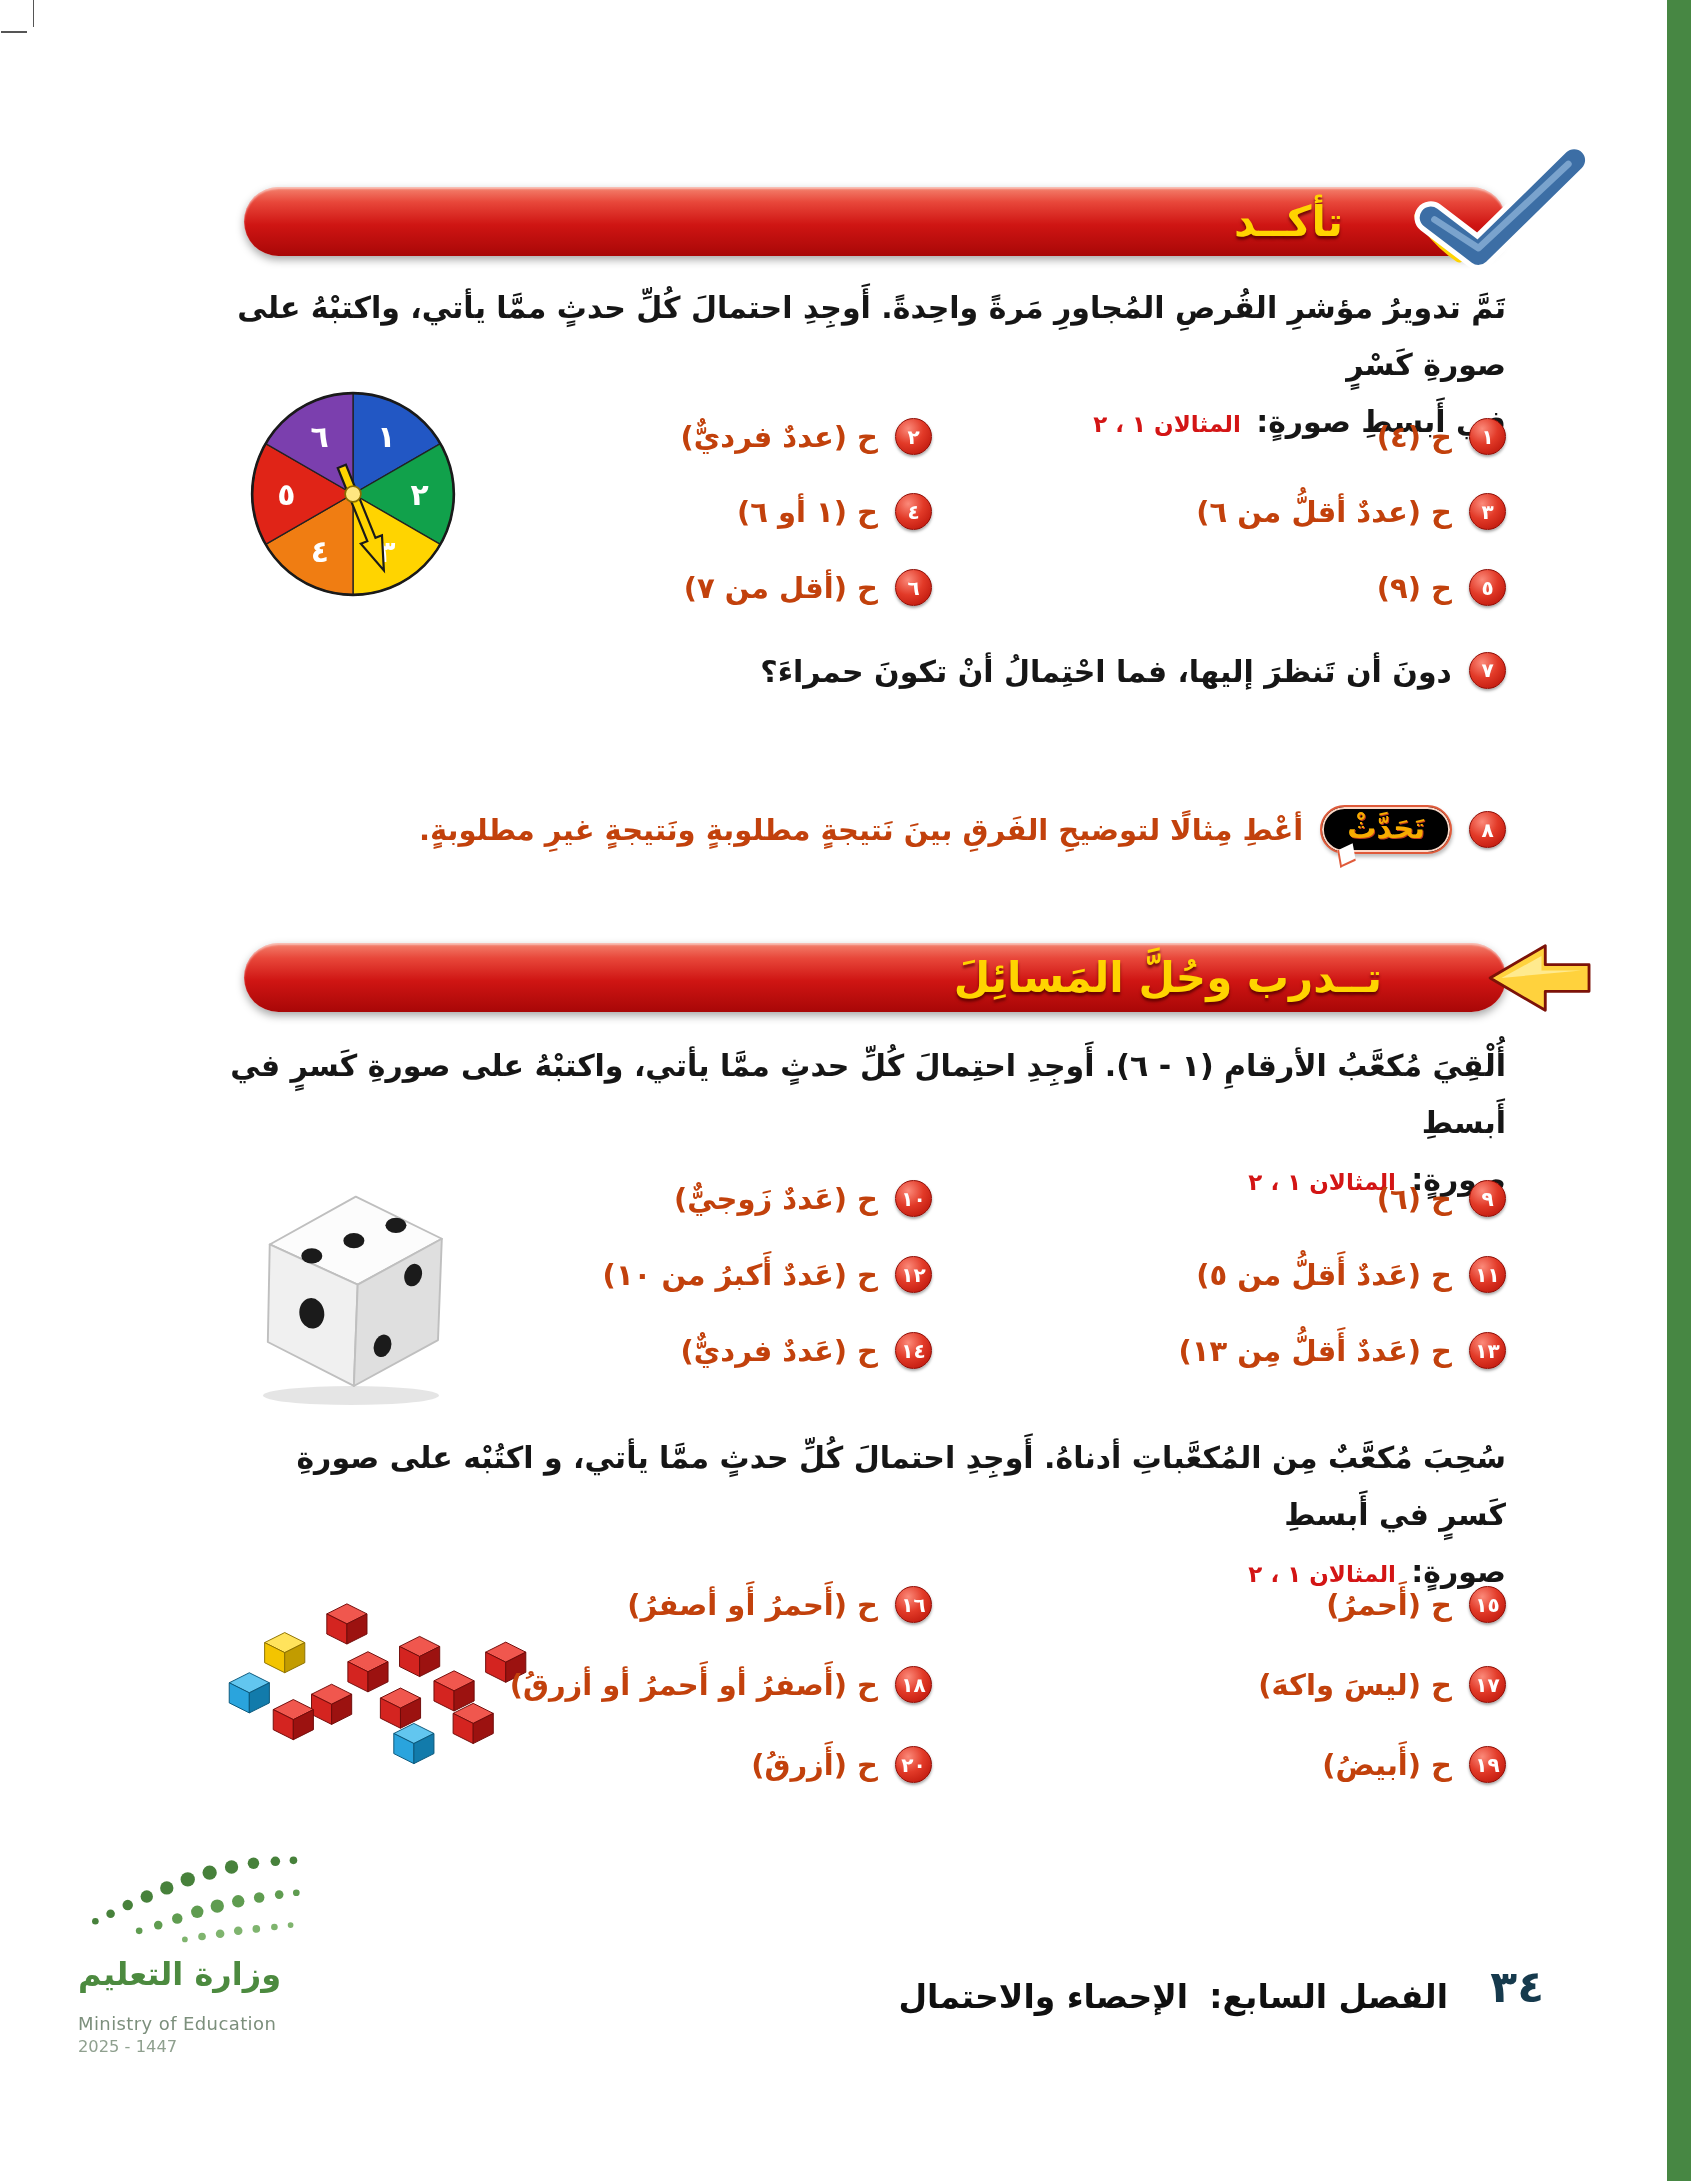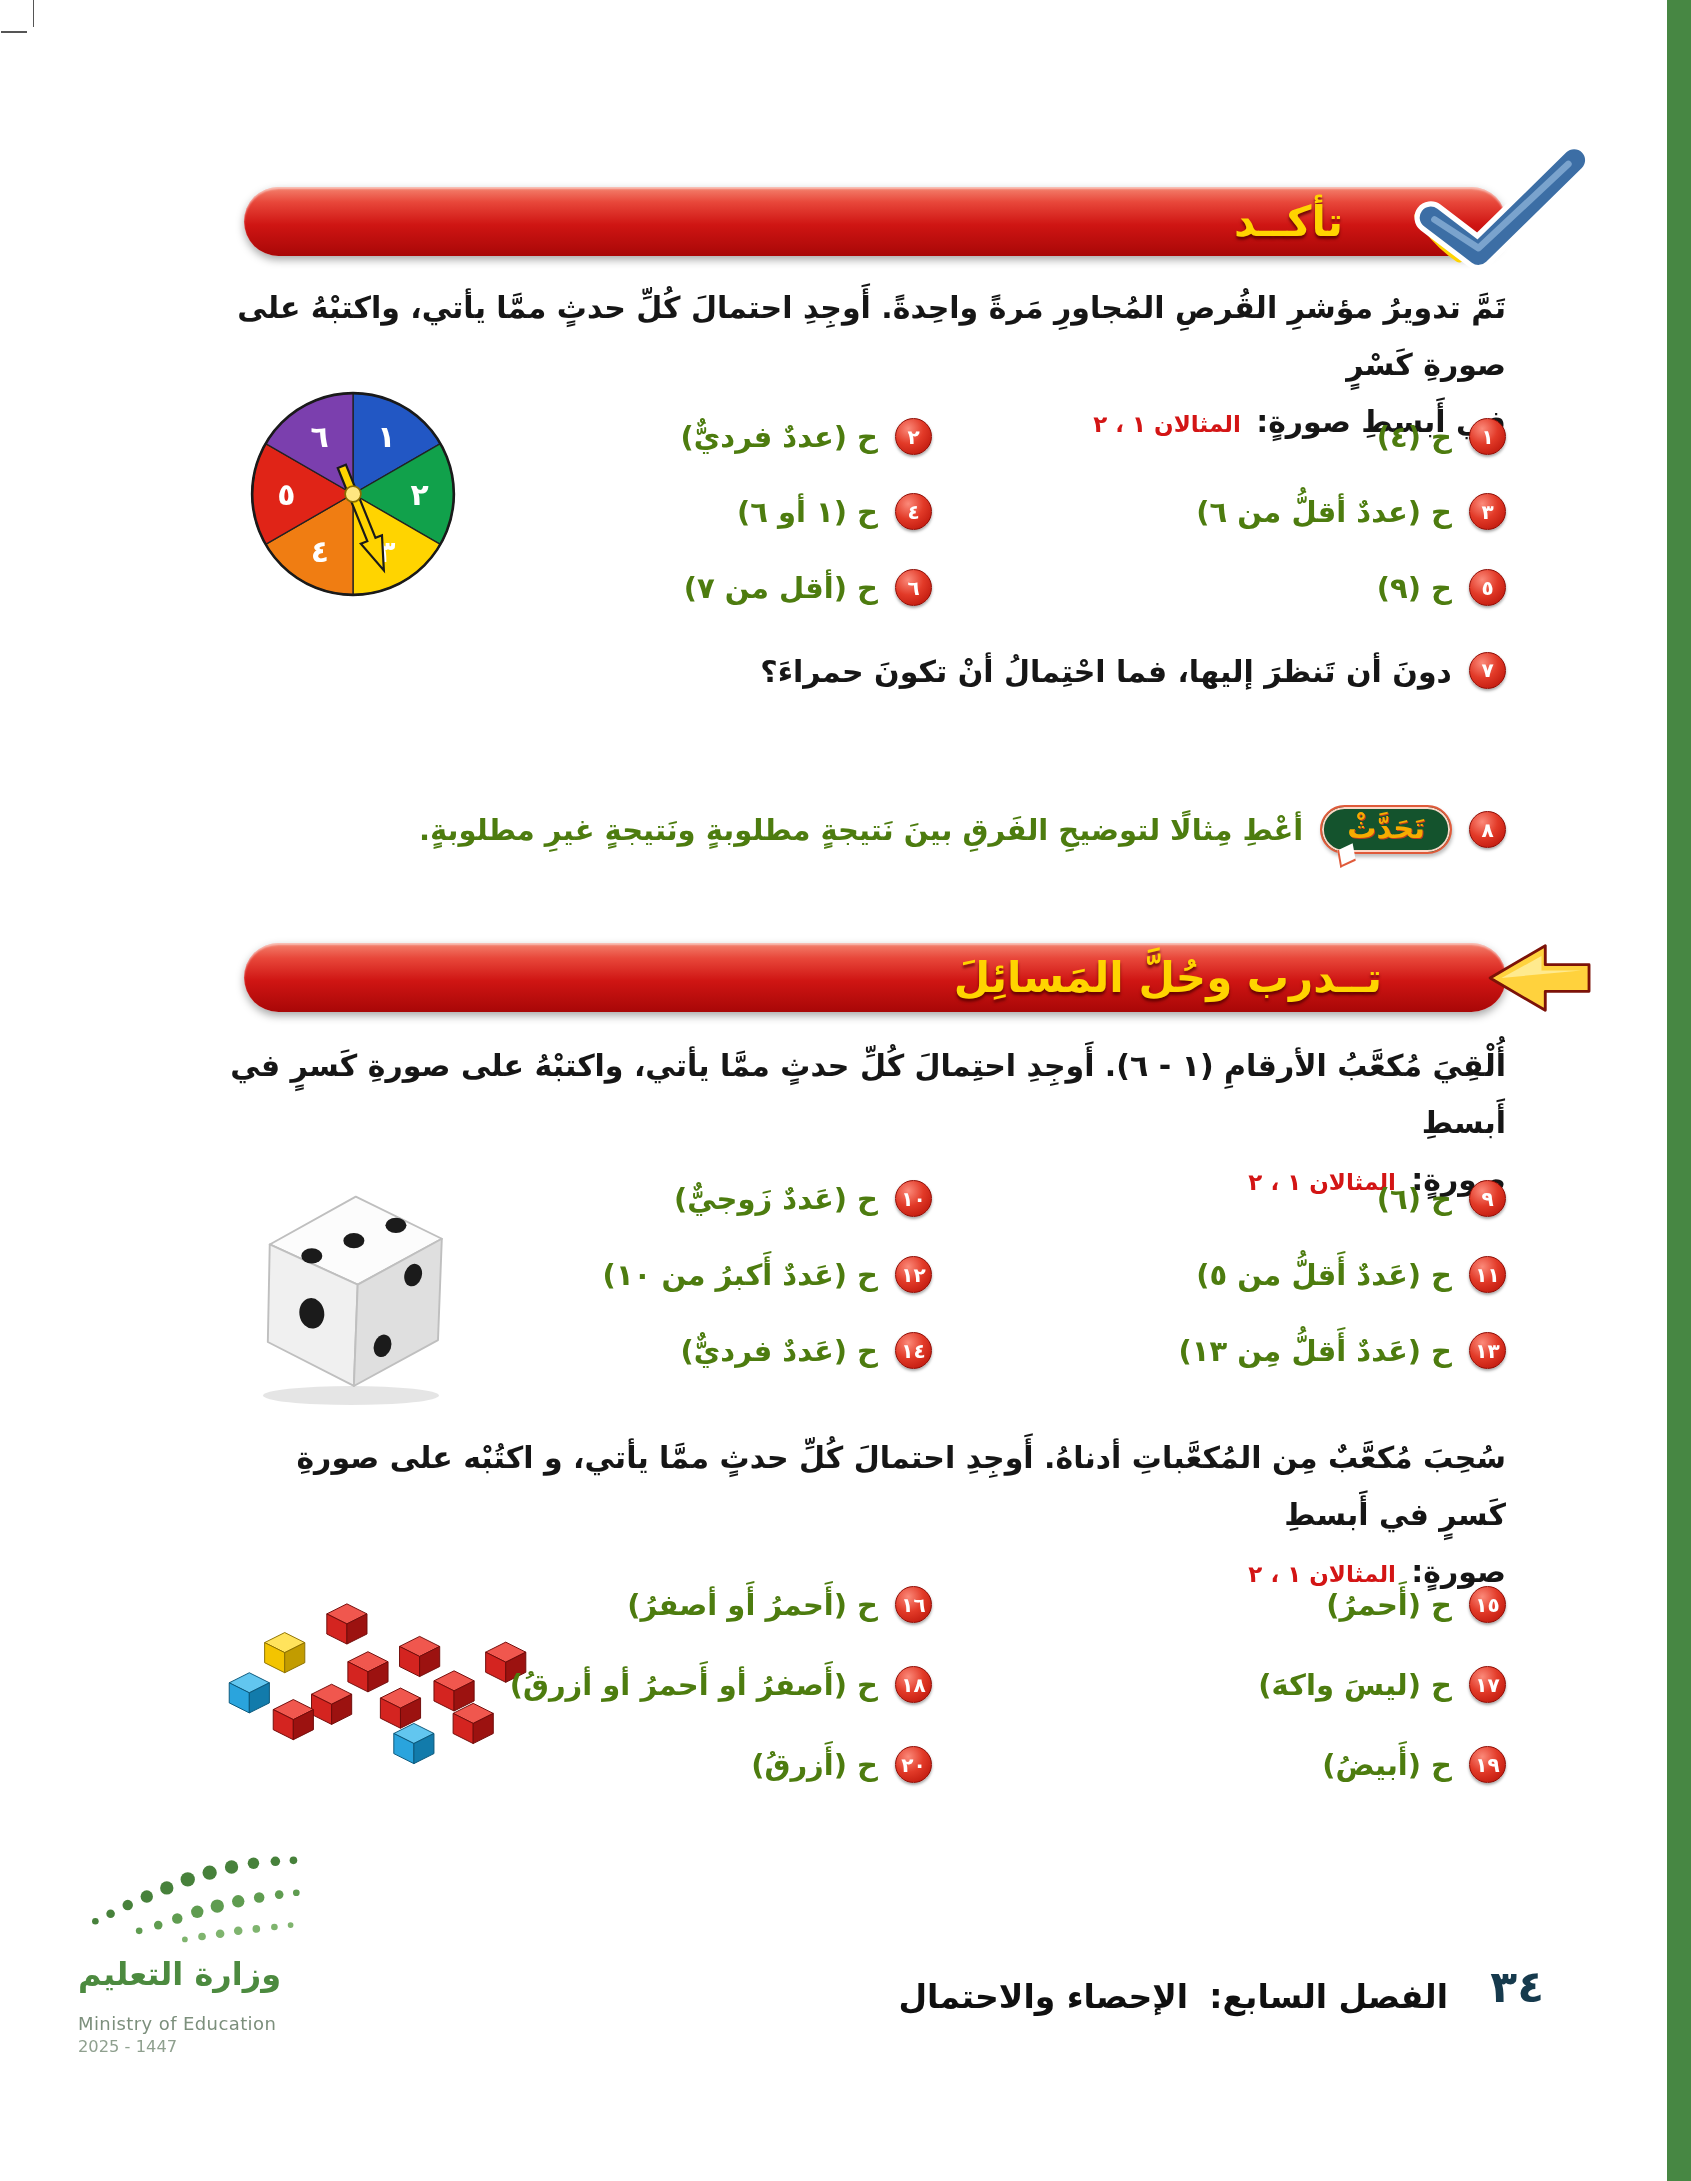--- a/index.html
+++ b/index.html
@@ -36,31 +36,31 @@
   .prob { position:absolute; display:flex; align-items:center; gap:17px; font-size:29px; font-weight:bold; }
   .prob.top-align { align-items:flex-start; }
   .pnum {
     flex:0 0 auto; width:37px; height:37px; border-radius:50%;
     background:radial-gradient(circle at 35% 28%, #fb8a7a 0%, #e23a28 45%, #b30d04 100%);
     border:1px solid #8f0b03; color:#fff; font-size:20px; font-weight:bold;
     display:flex; align-items:center; justify-content:center;
     box-shadow:0 1.9px 2.9px rgba(0,0,0,0.35);
   }
   .prob.top-align .pnum { margin-top:9.6px; }
-  .ptext { white-space:nowrap; color:#4d7c0f; }
+  .ptext { white-space:nowrap; color:#c2410c; }
   .pbody { width:1200px; font-size:30px; font-weight:bold; line-height:59px; text-align:right; color:#161616; }
 
   
   .para { position:absolute; font-size:30px; font-weight:bold; line-height:57px; color:#161616;margin-left:20px; }
   .ref { color:#d31515; font-size:23px; font-weight:bold; margin-right:15.3px; }
 
   
   .talk-badge {
     position:relative; display:inline-flex; align-items:center; justify-content:center;
-    background:#14532d; border:2.9px solid #e05a3a; border-radius:25px;
+    background:#000000; border:2.9px solid #e05a3a; border-radius:25px;
     padding:3.8px 25px 7.6px; font-size:29px; font-weight:bold; color:#f6ac00;
     box-shadow:inset 0 0 0 1.9px #fbd9c9, 1px 2.9px 3.8px rgba(0,0,0,0.25);
     text-shadow:1px 1px 0 #c23b1f;
   }
   .talk-badge::after {
     content:""; position:absolute; left:15.3px; bottom:-12.4px; width:15.3px; height:15.3px;
     background:#fff; border-left:2.9px solid #e05a3a; border-bottom:2.9px solid #e05a3a;
     transform:rotate(-25deg) skewX(-15deg);
   }
 

